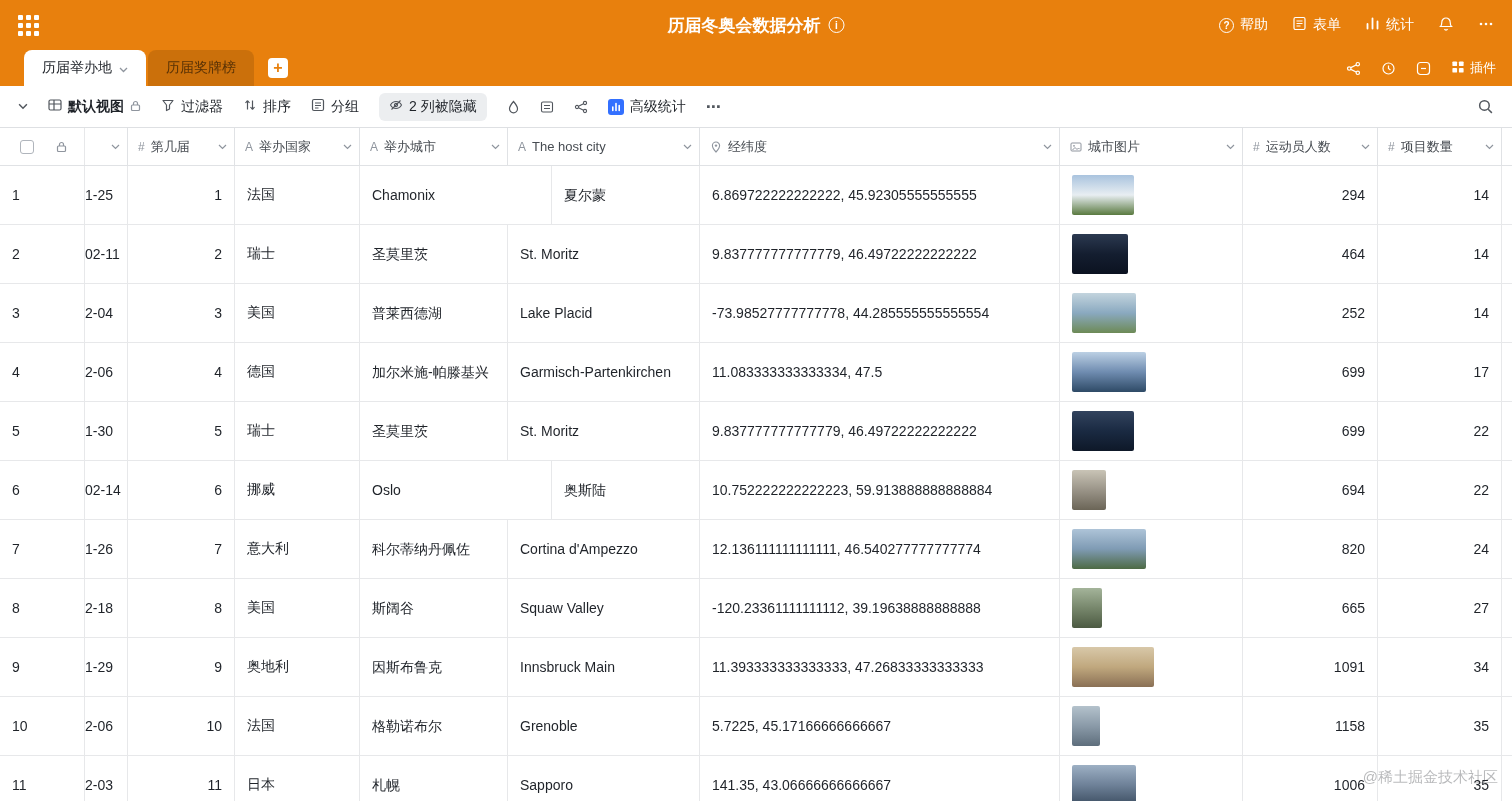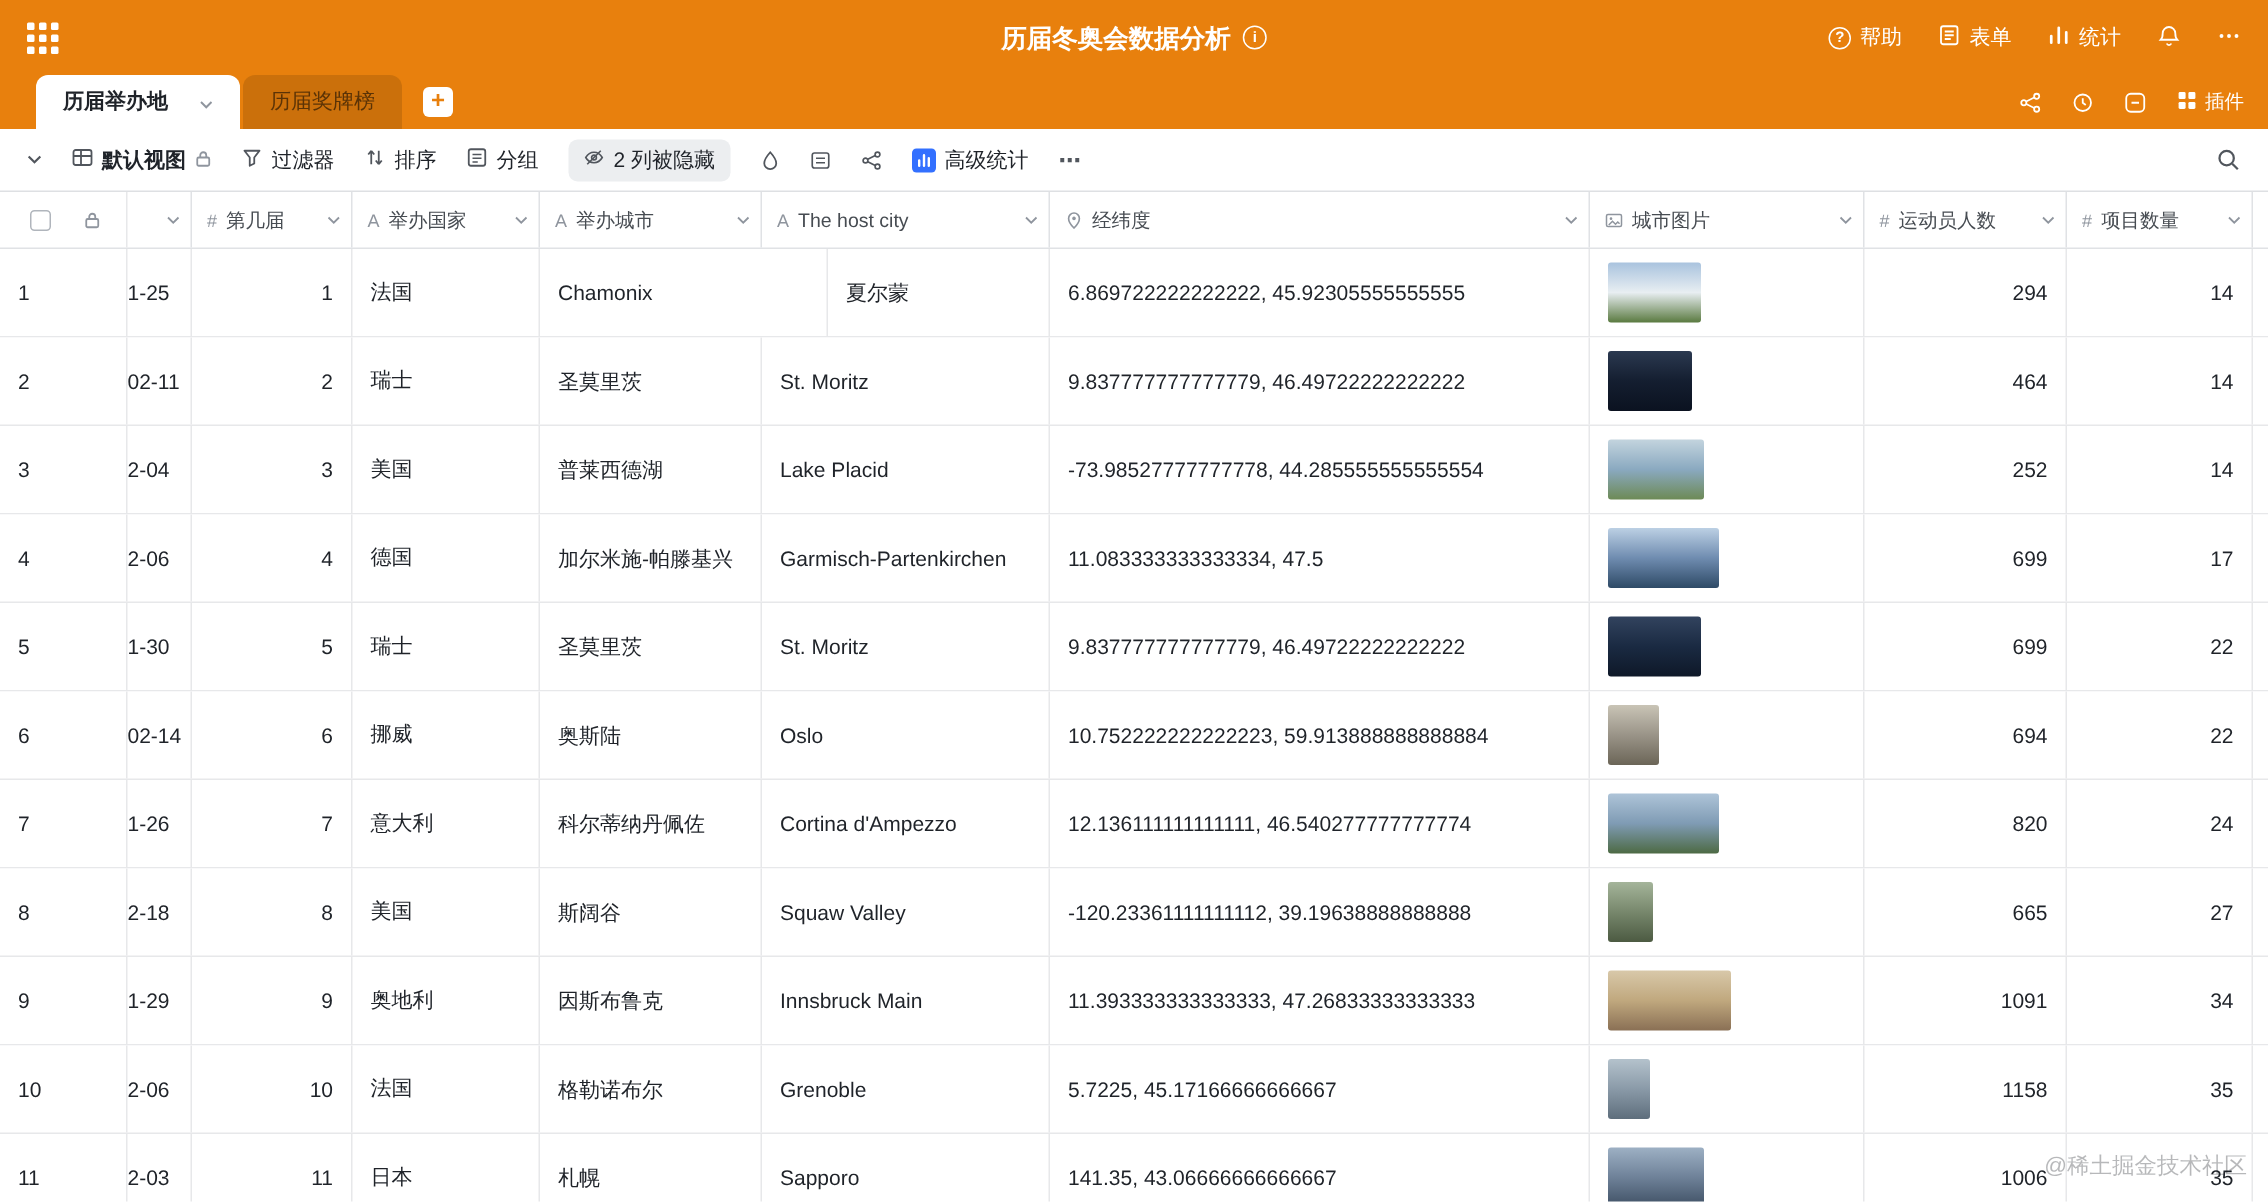--- a/index.html
+++ b/index.html
@@ -12,21 +12,21 @@
   .apps-grid i{width:5px;height:5px;background:#fff;border-radius:1px;display:block}
   .topbar-center{position:absolute;left:50%;transform:translateX(-50%);display:flex;align-items:center;gap:8px;color:#fff;font-size:17px;font-weight:bold}
   .info-circle{width:16px;height:16px;border-radius:50%;border:1.4px solid #fff;font-size:10px;display:inline-flex;align-items:center;justify-content:center;font-weight:bold}
   .topbar-right{margin-left:auto;display:flex;align-items:center;gap:24px;color:#fff;font-size:14px}
   .tb-item{display:flex;align-items:center;gap:6px;cursor:pointer}
   .q-circle{width:15px;height:15px;border-radius:50%;border:1.4px solid #fff;font-size:10px;display:inline-flex;align-items:center;justify-content:center;font-weight:bold}
 
   
   .tabbar{height:36px;background:#e8800d;display:flex;align-items:flex-end;padding-left:24px;position:relative}
   .tab{height:36px;display:flex;align-items:center;padding:0 18px;font-size:14px;cursor:pointer}
-  .tab.active{background:#fff;border-radius:8px 8px 0 0;font-weight:bold;color:#1f2329;gap:21px}
+  .tab.active{background:#fff;border-radius:8px 8px 0 0;font-weight:normal;color:#1f2329;gap:7px}
   .tab.inactive{background:rgba(0,0,0,0.12);color:#5b3306;border-radius:8px 8px 0 0;margin-left:2px}
   .add-tab{width:20px;height:20px;background:#fff;border-radius:4px;color:#e8800d;font-size:16px;font-weight:bold;display:flex;align-items:center;justify-content:center;align-self:center;margin-left:14px;cursor:pointer;line-height:1}
   .tabbar-right{position:absolute;right:16px;top:0;height:100%;display:flex;align-items:center;gap:20px;color:#fff;font-size:13px}
   .tabbar-right .tb-item{gap:5px}
 
   
   .toolbar{height:42px;background:#fff;border-bottom:1px solid #dee0e3;display:flex;align-items:center;padding:0 18px;gap:20px;font-size:14px;color:#1f2329}
   .tool{display:flex;align-items:center;gap:6px;cursor:pointer;white-space:nowrap}
   .tool.view .label{font-weight:bold}
   .pill{background:#eceef0;border-radius:6px;padding:5px 10px}
@@ -428,22 +428,22 @@
         <div class="td col-athletes right" style="width: 135px;">699</div>
         <div class="td col-events right" style="width: 124px;">22</div>
       </div>
       <div class="tr">
         <div class="td sel-col">
           <span class="row-num">6</span>
         </div>
         <div class="td col-date" style="width: 43px;">02-14</div>
         <div class="td col-no right" style="width: 107px;">6</div>
         <div class="td col-country" style="width: 125px;">挪威</div>
+        <div class="td col-host" style="width: 192px;">Oslo</div>
         <div class="td col-city" style="width: 148px;">奥斯陆</div>
-        <div class="td col-host" style="width: 192px;">Oslo</div>
         <div class="td col-coord" style="width: 360px;">10.752222222222223, 59.913888888888884</div>
         <div class="td col-image" style="width: 183px;">
           <div class="thumb" style="width: 34px; background: linear-gradient(rgb(201, 196, 182), rgb(154, 148, 136), rgb(107, 101, 87));"></div>
         </div>
         <div class="td col-athletes right" style="width: 135px;">694</div>
         <div class="td col-events right" style="width: 124px;">22</div>
       </div>
       <div class="tr">
         <div class="td sel-col">
           <span class="row-num">7</span>

